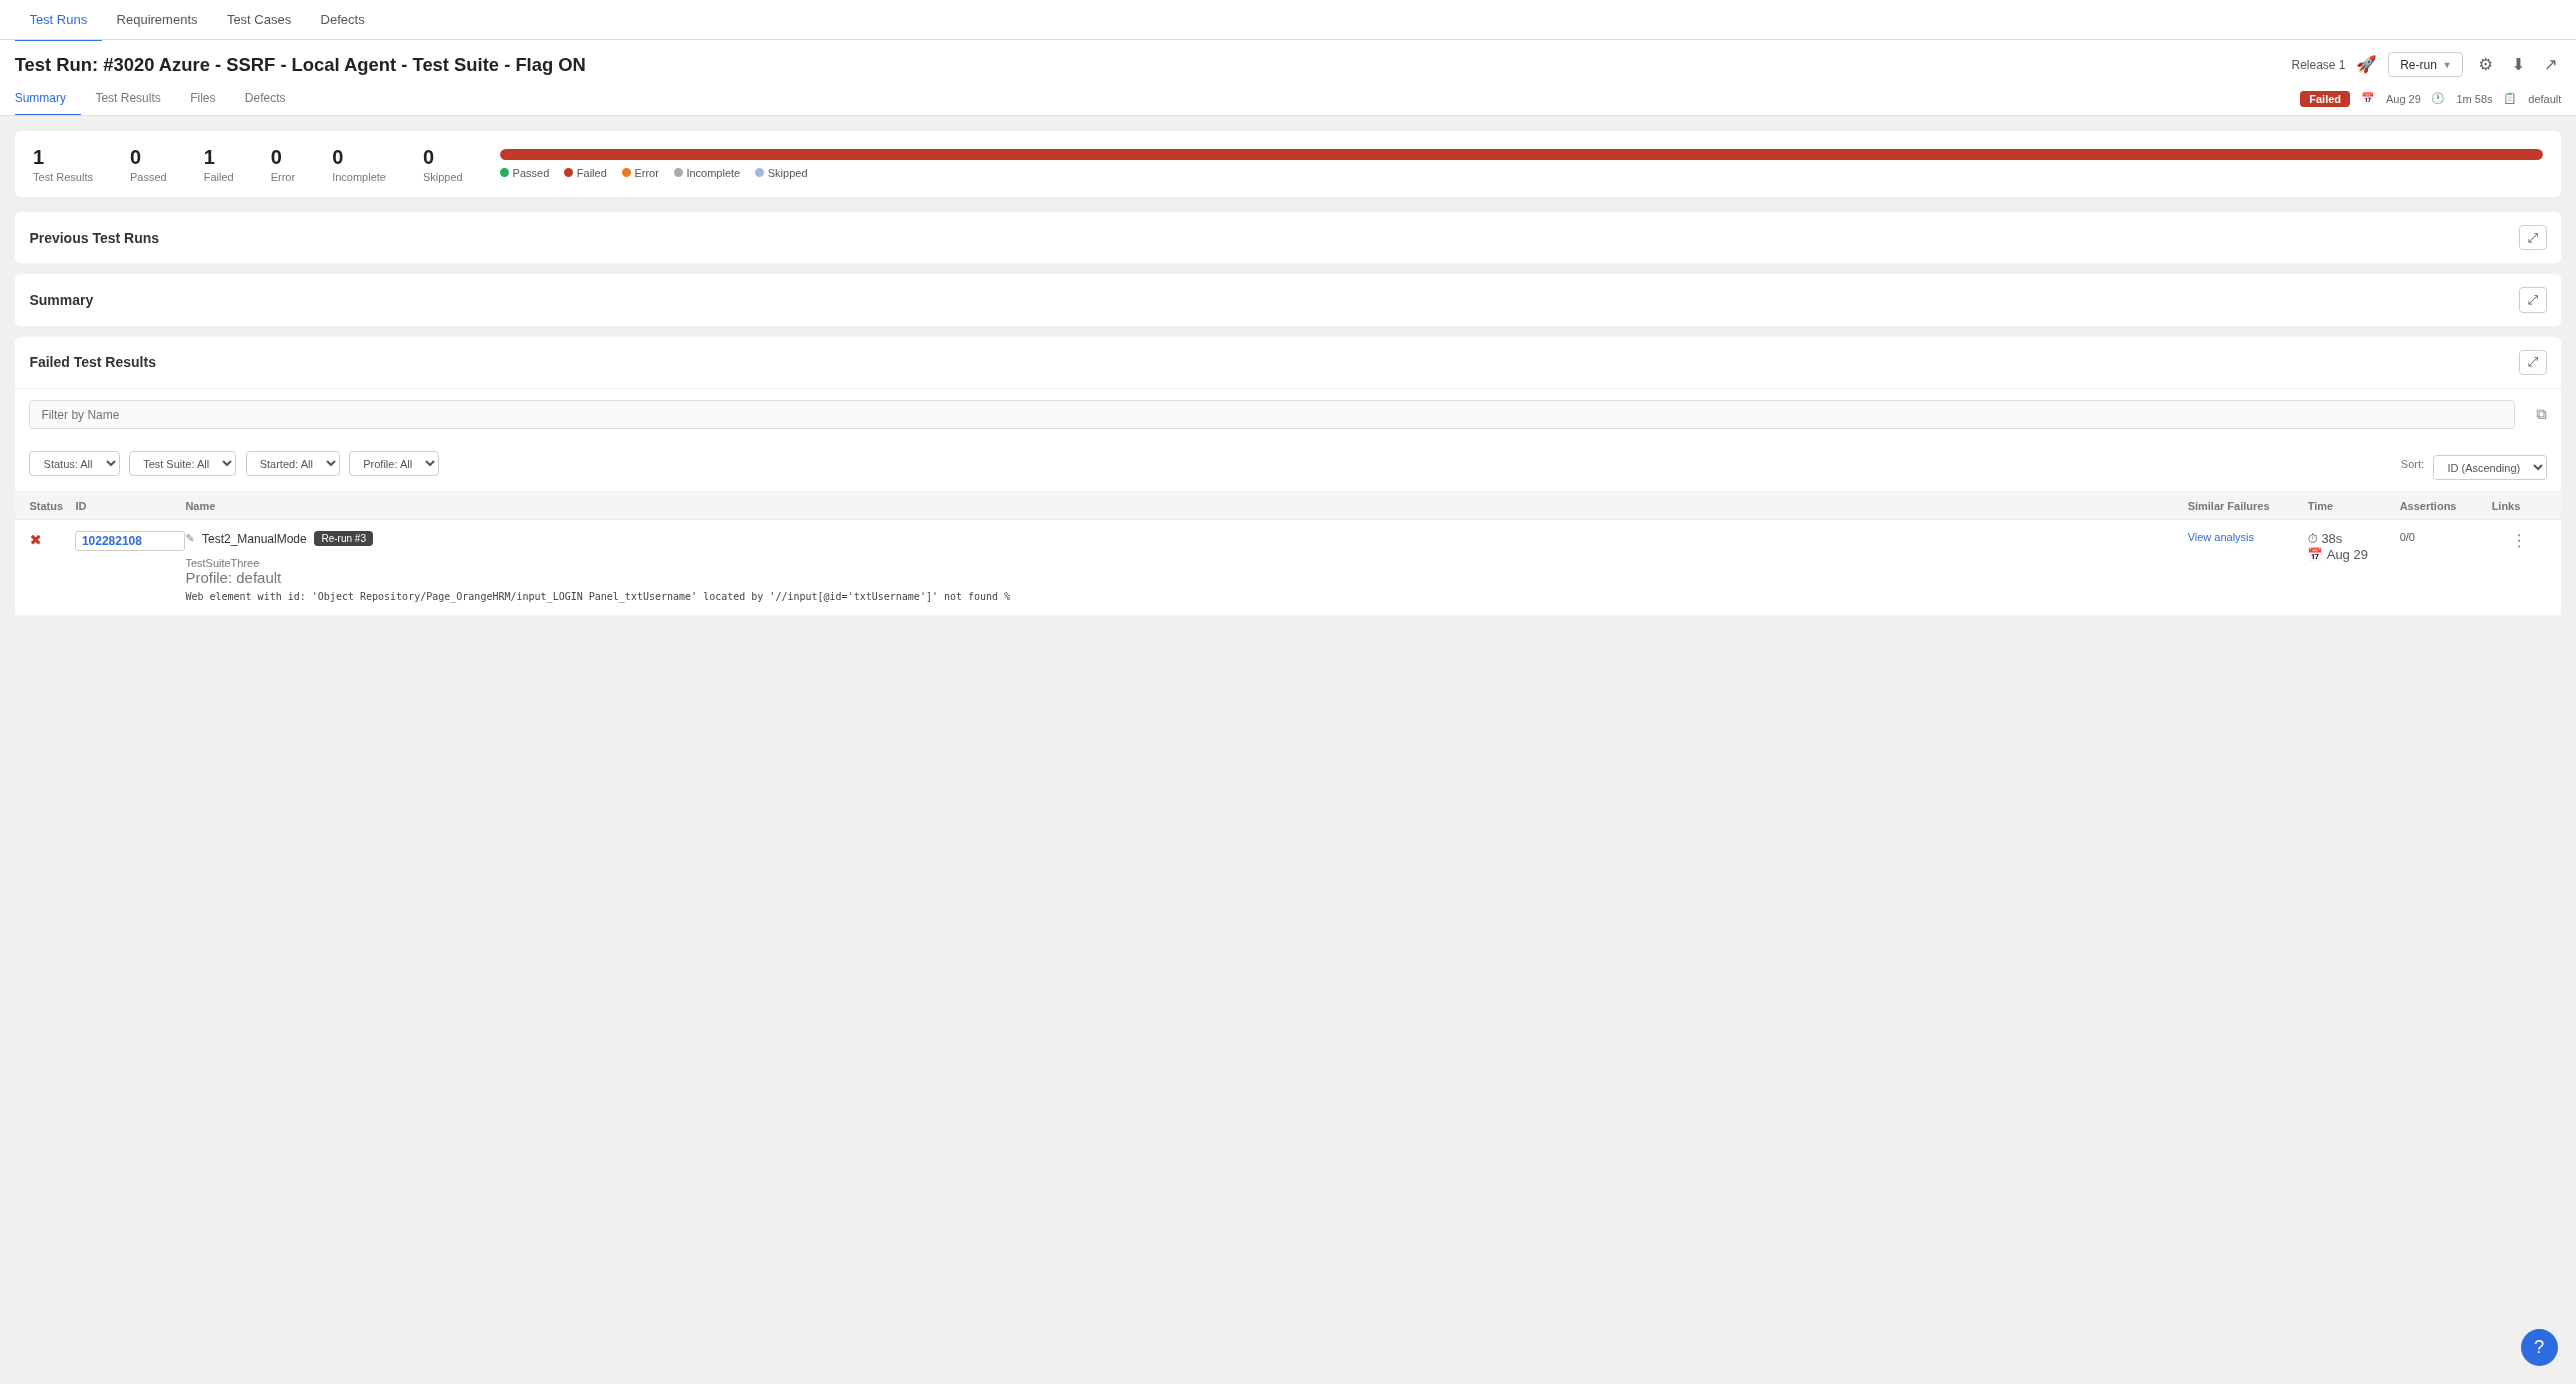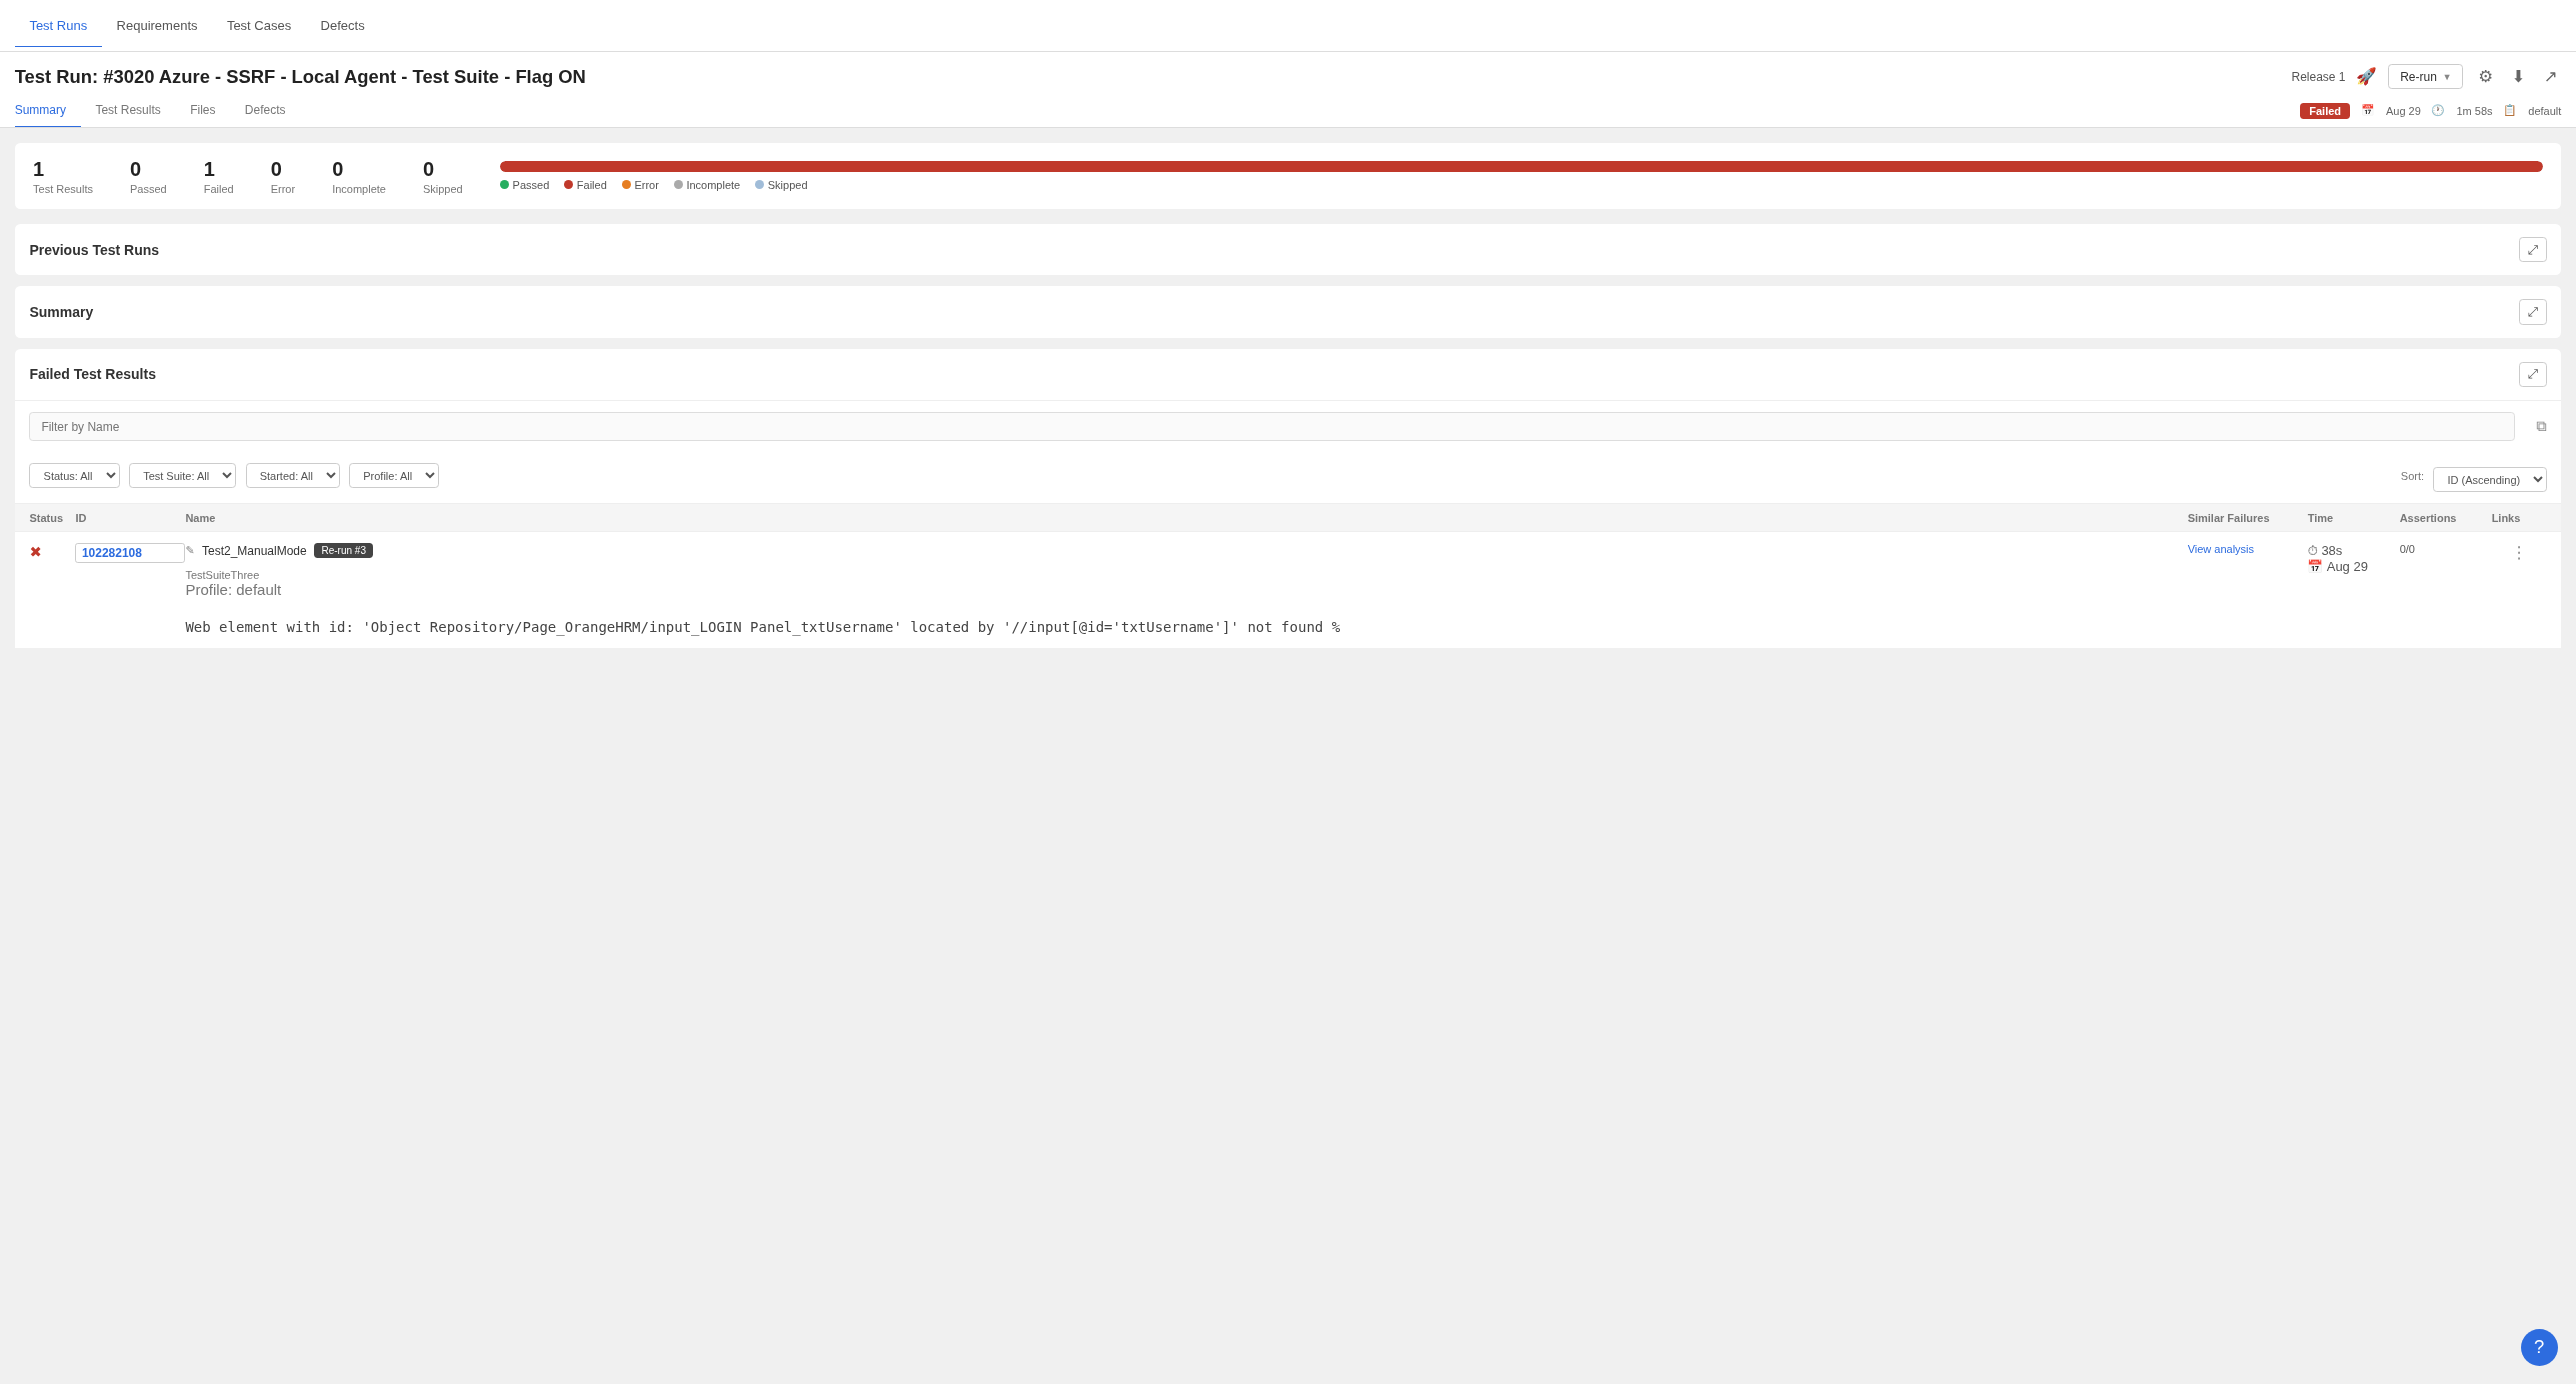--- a/index.html
+++ b/index.html
@@ -1,18 +1,18 @@
 <!DOCTYPE html>
 <html style="font-size:14.7px"><head>
   <meta charset="utf-8">
   <style>
     * { box-sizing: border-box; margin: 0; padding: 0; }
     body { font-family: -apple-system, BlinkMacSystemFont, 'Segoe UI', sans-serif; background: #f0f0f0; color: #333; font-size: 13px; }
 
-    .top-nav { display: flex; align-items: center; background: #fff; border-bottom: 0.9px solid #ddd; padding: 0 14.7px; height: 52px; }
+    .top-nav { display: flex; align-items: center; background: #fff; border-bottom: 0.9px solid #ddd; padding: 0 14.7px; height: 40px; }
     .top-nav-item { padding: 13px 14.7px; cursor: pointer; color: #555; font-size: 13px; border-bottom: 1.8px solid transparent; }
     .top-nav-item.active { color: #2d6cdf; border-bottom: 1.8px solid #2d6cdf; font-weight: 500; }
 
     .page-header { background: #fff; padding: 11px 14.7px 0 14.7px; border-bottom: 0.9px solid #ddd; }
     .page-title-row { display: flex; align-items: center; justify-content: space-between; margin-bottom: 2px; }
     .page-title { font-size: 18.4px; font-weight: 600; color: #222; }
     .header-actions { display: flex; align-items: center; gap: 11px; }
     .release-badge { display: flex; align-items: center; gap: 5.5px; font-size: 12px; color: #555; }
     .rocket-icon { color: #2d6cdf; font-size: 16.6px; }
     .btn-rerun { display: flex; align-items: center; gap: 5.5px; background: #fff; border: 0.9px solid #ccc; border-radius: 3.7px; padding: 4.6px 11px; cursor: pointer; font-size: 12px; color: #333; }
@@ -53,21 +53,21 @@
     .table-header { display: grid; grid-template-columns: 46px 110px 1fr 120px 92px 92px 55px; align-items: center; padding: 7.4px 14.7px; background: #f5f5f5; border-top: 0.9px solid #eee; font-size: 11px; color: #777; font-weight: 600; }
     .table-row { display: grid; grid-template-columns: 46px 110px 1fr 120px 92px 92px 55px; align-items: start; padding: 11px 14.7px; border-top: 0.9px solid #eee; background: #fff; }
     .fail-icon { color: #c0392b; font-size: 14.7px; }
     .test-id { color: #2d6cdf; font-weight: 600; font-size: 12px; border: 0.9px solid #ccc; border-radius: 2.8px; padding: 1.8px 5.5px; background: #fff; cursor: pointer; }
     .test-name-row { display: flex; align-items: center; gap: 7.4px; font-size: 12px; font-weight: 500; color: #333; }
     .test-name-link { color: #333; cursor: pointer; }
     .edit-icon { color: #888; font-size: 11px; }
     .rerun-badge { background: #444; color: #fff; border-radius: 3.7px; padding: 1.8px 7.4px; font-size: 10px; }
     .test-suite { color: #777; font-size: 11px; margin-top: 11px; }
     .profile { color: #777; font-size: 15px; }
-    .error-msg { color: #444; font-size: 14px; font-family: monospace; margin-top: 20px; line-height: 1.4; }
+    .error-msg { color: #444; font-size: 10px; font-family: monospace; margin-top: 4px; line-height: 1.4; }
     .view-analysis { color: #2d6cdf; font-size: 11px; cursor: pointer; }
     .time-cell { font-size: 13px; color: #555; }
     .assertions { font-size: 11px; color: #555; }
     .more-btn { background: none; border: none; cursor: pointer; font-size: 16.6px; color: #888; }
 
     .help-btn { position: fixed; bottom: 18.4px; right: 18.4px; background: #2d6cdf; color: #fff; border: none; border-radius: 50%; width: 37px; height: 37px; font-size: 18.4px; cursor: pointer; display: flex; align-items: center; justify-content: center; }
   </style>
 </head>
 <body>
 

